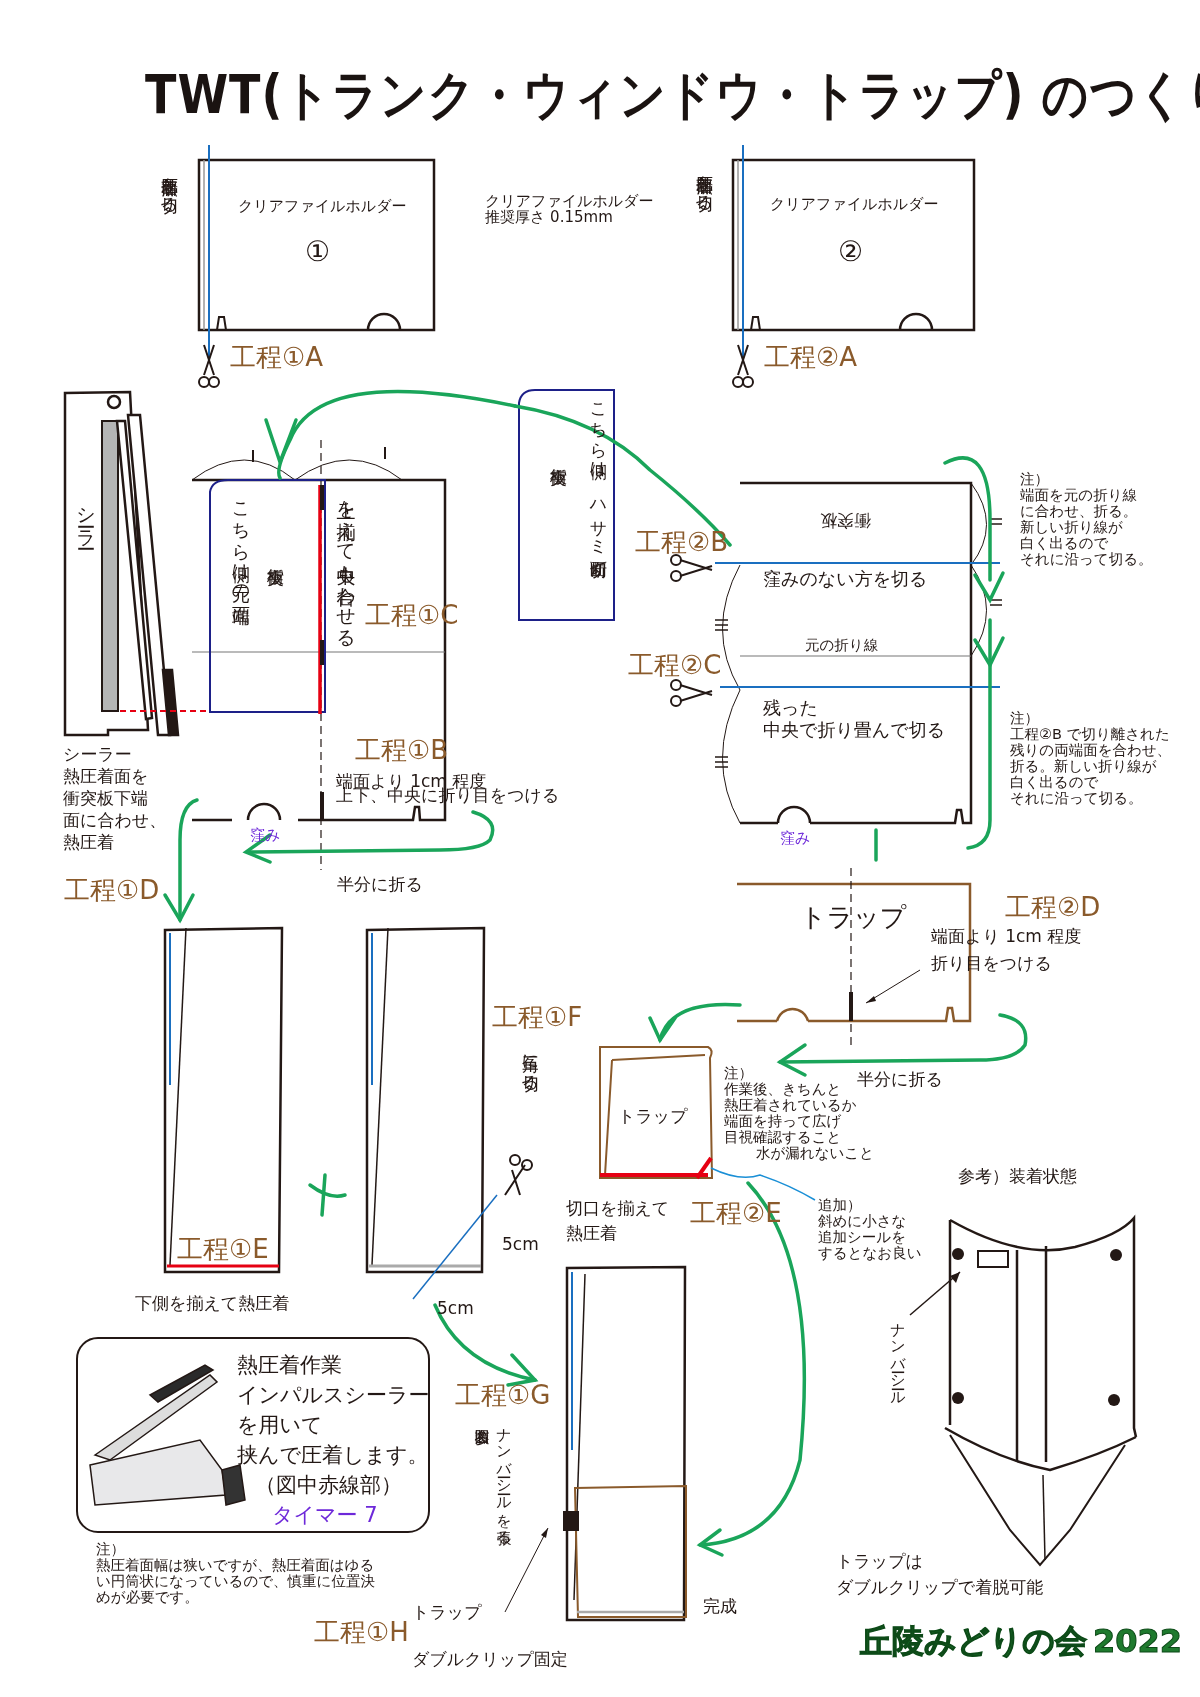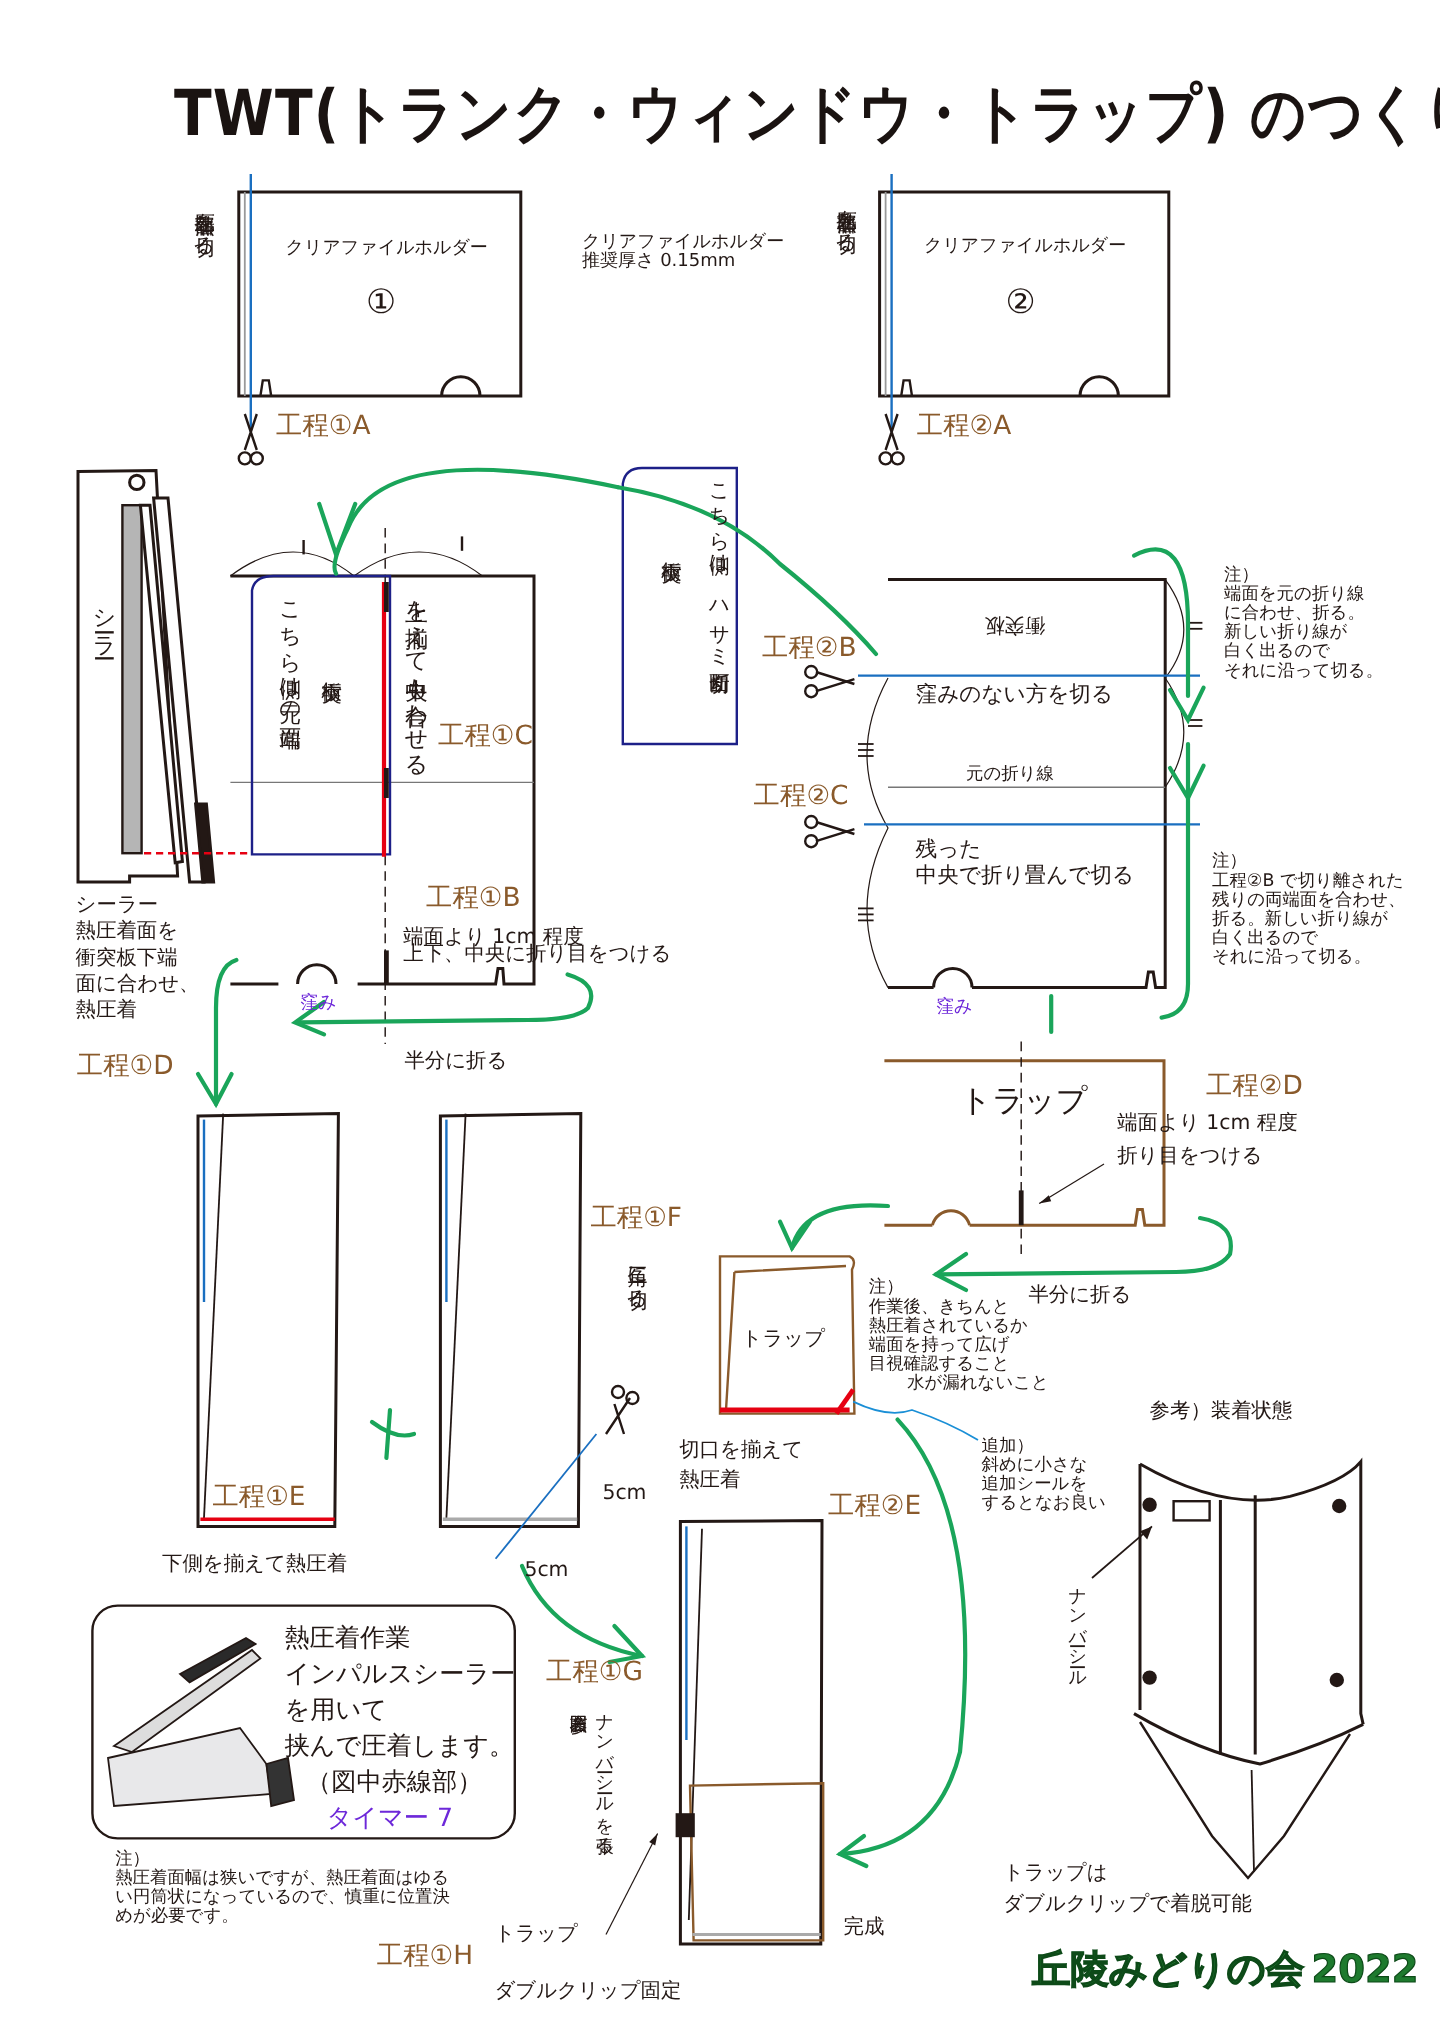--- a/index.html
+++ b/index.html
@@ -1,21 +1,21 @@
 <!DOCTYPE html>
 <html><head>
 <meta charset="utf-8">
 <style>
   html, body { margin:0; padding:0; background:#ffffff; }
   body { width:1200px; height:1697px; position:relative; overflow:hidden;
          font-family:"DejaVu Sans", sans-serif; color:#231815; }
   .abs { position:absolute; }
   .title { left:145px; top:60px; font-size:46px; font-weight:bold; letter-spacing:1px;
            transform:scaleY(1.15); transform-origin:left top; white-space:nowrap; color:#1a1311; }
-  .step { color:#8a5a2b; font-size:22px; white-space:nowrap; }
+  .step { color:#8a5a2b; font-size:26px; white-space:nowrap; }
   .txt { font-size:17px; line-height:22px; white-space:nowrap; }
   .small { font-size:14.5px; line-height:16px; white-space:nowrap; }
   .vert { writing-mode:vertical-rl; text-orientation:upright; white-space:nowrap; }
   .red { color:#6d28d9; }
   svg.layer { position:absolute; left:0; top:0; }
   .logo { left:860px; top:1620px; font-size:32px; font-weight:bold; color:#1e7a2e;
           -webkit-text-stroke:1px #0d4a18; white-space:nowrap;text-align:right; }
   .seal-box { left:76px; top:1337px; width:350px; height:192px; border:2px solid #231815; border-radius:22px; }
 </style>
 </head>
@@ -269,21 +269,21 @@
   <div style="padding-left:32px">水が漏れないこと</div>
 </div>
 <div class="abs txt" style="left:566px; top:1197px;">切口を揃えて</div>
 <div class="abs txt" style="left:566px; top:1222px;">熱圧着</div>
 <div class="abs small" style="left:818px; top:1197px;">
   <div>追加）</div>
   <div>斜めに小さな</div>
   <div>追加シールを</div>
   <div>するとなお良い</div>
 </div>
-<div class="abs step" style="left:690px; top:1240px;">工程②E</div>
+<div class="abs step" style="left:690px; top:1196px;">工程②E</div>
 
 <div class="abs step" style="left:177px; top:1232px;">工程①E</div>
 <div class="abs txt" style="left:135px; top:1292px;">下側を揃えて熱圧着</div>
 <div class="abs step" style="left:492px; top:1000px;">工程①F</div>
 <div class="abs vert txt" style="left:520px; top:1043px;">三角に切る</div>
 <div class="abs txt" style="left:502px; top:1233px;">5cm</div>
 <div class="abs txt" style="left:437px; top:1297px;">5cm</div>
 
 <div class="abs seal-box"></div>
 <div class="abs txt" style="left:237px; top:1350px; line-height:30px; font-size:21px;">

